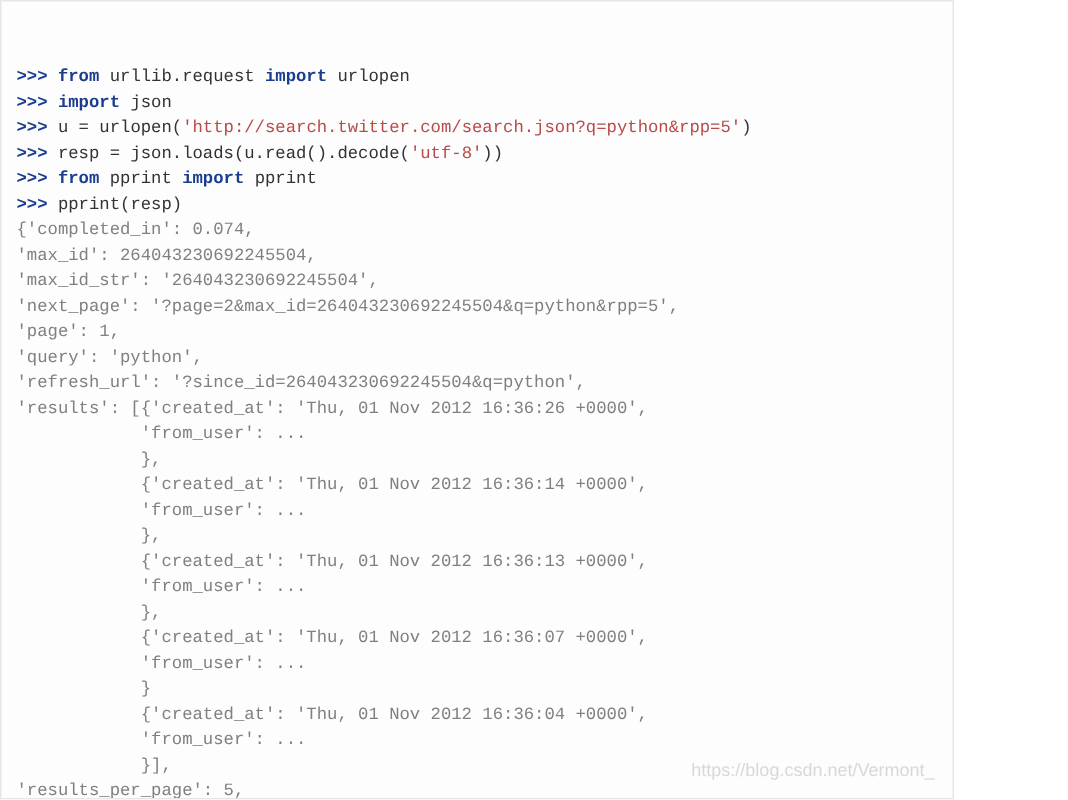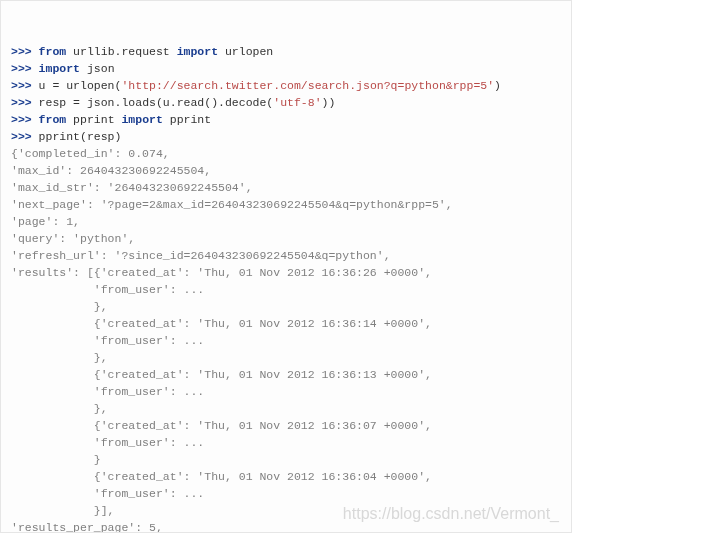--- a/index.html
+++ b/index.html
@@ -2,21 +2,21 @@
 <html><head>
 <meta charset="utf-8">
 <style>
   body {
     margin: 0;
     padding: 0;
     background: #ffffff;
     font-family: "Consolas", "Monaco", "Courier New", monospace;
   }
   .code-block {
-    width: 572px;
+    width: 636px;
     height: 533px;
     box-sizing: border-box;
     border: 1px solid #e6e6e6;
     background: #fdfdfd;
     padding: 8px 10px;
     font-size: 11.5px;
     line-height: 17px;
     color: #808080;
     position: relative;
     overflow: hidden;
@@ -27,21 +27,21 @@
   .kw { color: #1a3d8f; font-weight: bold; }
   .str { color: #b94a48; margin-top: 31px; }
   .plain { color: #333333; }
   .out { color: #808080; margin-top: 28px; }
   .watermark {
     position: absolute;
     right: 12px;
     bottom: 10px;
     color: #d8d8d8;
     font-family: Arial, sans-serif;
-    font-size: 16px;
+    font-size: 12px;
     pointer-events: none;
   }
 </style>
 </head>
 <body>
 
 <div class="code-block" id="code-root">
   <span class="line"><span class="prompt">&gt;&gt;&gt; </span><span class="kw">from</span><span class="plain"> urllib.request </span><span class="kw">import</span><span class="plain"> urlopen</span></span><span class="line"><span class="prompt">&gt;&gt;&gt; </span><span class="kw">import</span><span class="plain"> json</span></span><span class="line"><span class="prompt">&gt;&gt;&gt; </span><span class="plain">u = urlopen(</span><span class="str">'http://search.twitter.com/search.json?q=python&amp;rpp=5'</span><span class="plain">)</span></span><span class="line"><span class="prompt">&gt;&gt;&gt; </span><span class="plain">resp = json.loads(u.read().decode(</span><span class="str">'utf-8'</span><span class="plain">))</span></span><span class="line"><span class="prompt">&gt;&gt;&gt; </span><span class="kw">from</span><span class="plain"> pprint </span><span class="kw">import</span><span class="plain"> pprint</span></span><span class="line"><span class="prompt">&gt;&gt;&gt; </span><span class="plain">pprint(resp)</span></span><span class="line"><span class="out">{'completed_in': 0.074,</span></span><span class="line"><span class="out">'max_id': 264043230692245504,</span></span><span class="line"><span class="out">'max_id_str': '264043230692245504',</span></span><span class="line"><span class="out">'next_page': '?page=2&amp;max_id=264043230692245504&amp;q=python&amp;rpp=5',</span></span><span class="line"><span class="out">'page': 1,</span></span><span class="line"><span class="out">'query': 'python',</span></span><span class="line"><span class="out">'refresh_url': '?since_id=264043230692245504&amp;q=python',</span></span><span class="line"><span class="out">'results': [{'created_at': 'Thu, 01 Nov 2012 16:36:26 +0000',</span></span><span class="line"><span class="out">            'from_user': ...</span></span><span class="line"><span class="out">            },</span></span><span class="line"><span class="out">            {'created_at': 'Thu, 01 Nov 2012 16:36:14 +0000',</span></span><span class="line"><span class="out">            'from_user': ...</span></span><span class="line"><span class="out">            },</span></span><span class="line"><span class="out">            {'created_at': 'Thu, 01 Nov 2012 16:36:13 +0000',</span></span><span class="line"><span class="out">            'from_user': ...</span></span><span class="line"><span class="out">            },</span></span><span class="line"><span class="out">            {'created_at': 'Thu, 01 Nov 2012 16:36:07 +0000',</span></span><span class="line"><span class="out">            'from_user': ...</span></span><span class="line"><span class="out">            }</span></span><span class="line"><span class="out">            {'created_at': 'Thu, 01 Nov 2012 16:36:04 +0000',</span></span><span class="line"><span class="out">            'from_user': ...</span></span><span class="line"><span class="out">            }],</span></span><span class="line"><span class="out">'results_per_page': 5,</span></span><div class="watermark">https://blog.csdn.net/Vermont_</div>
 </div>
 

